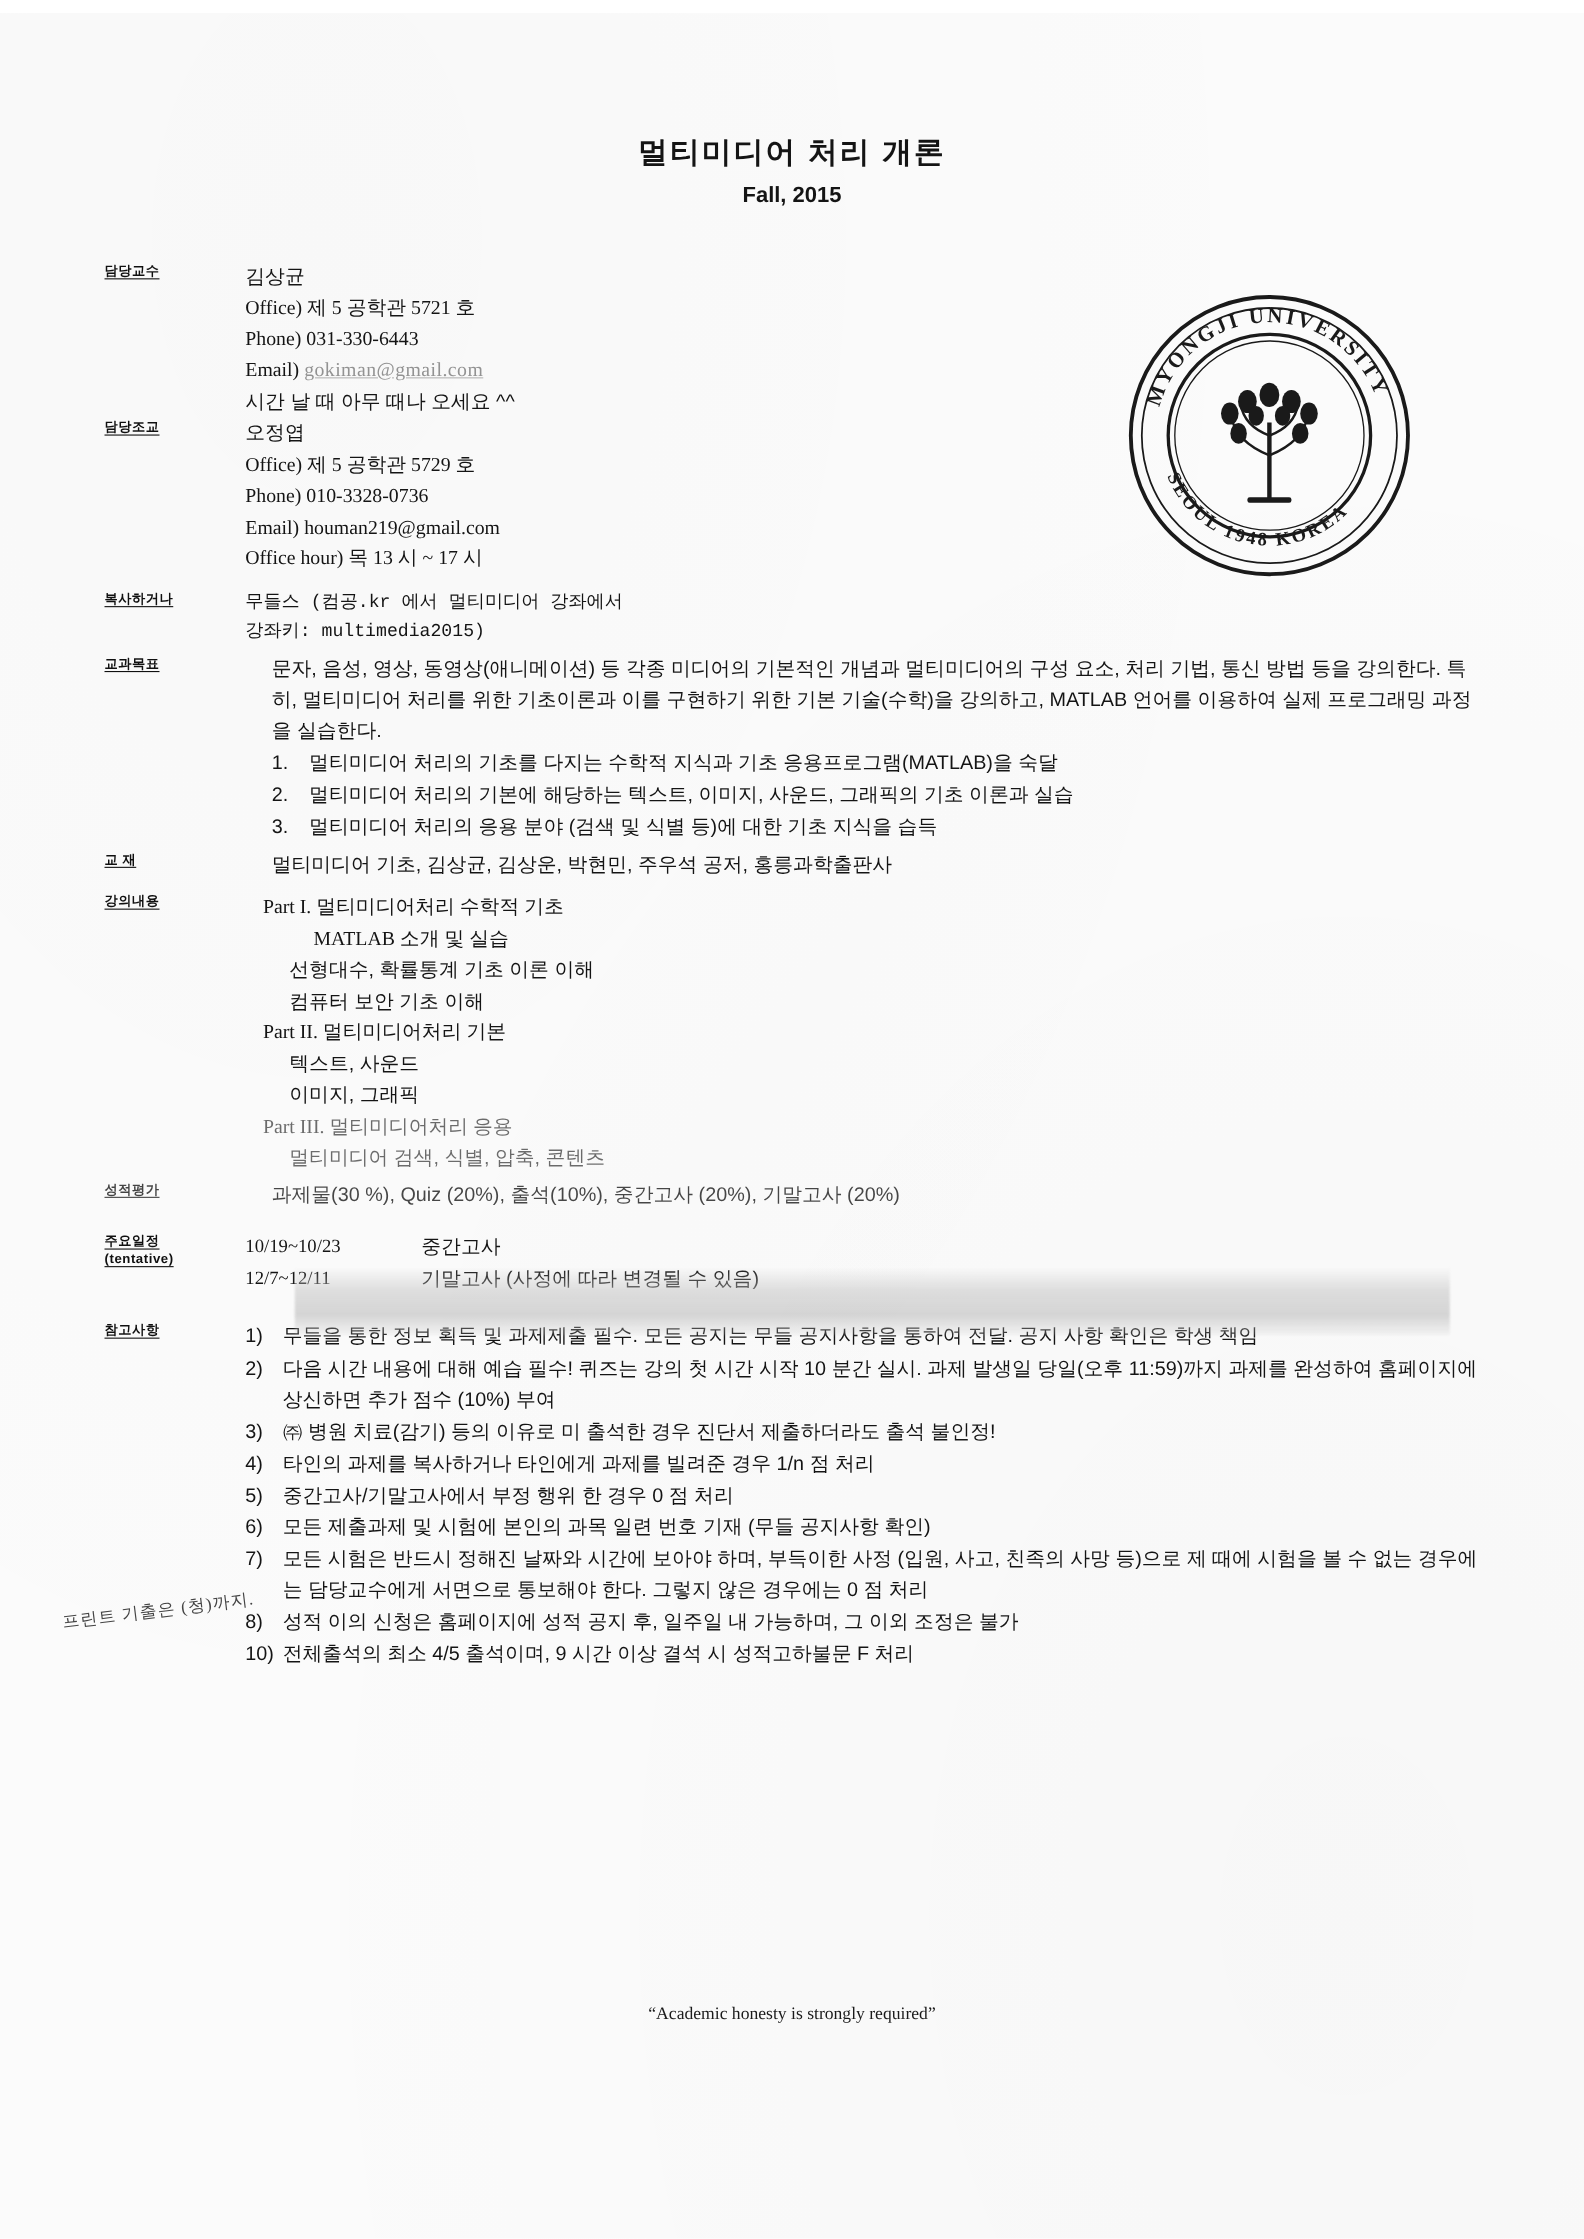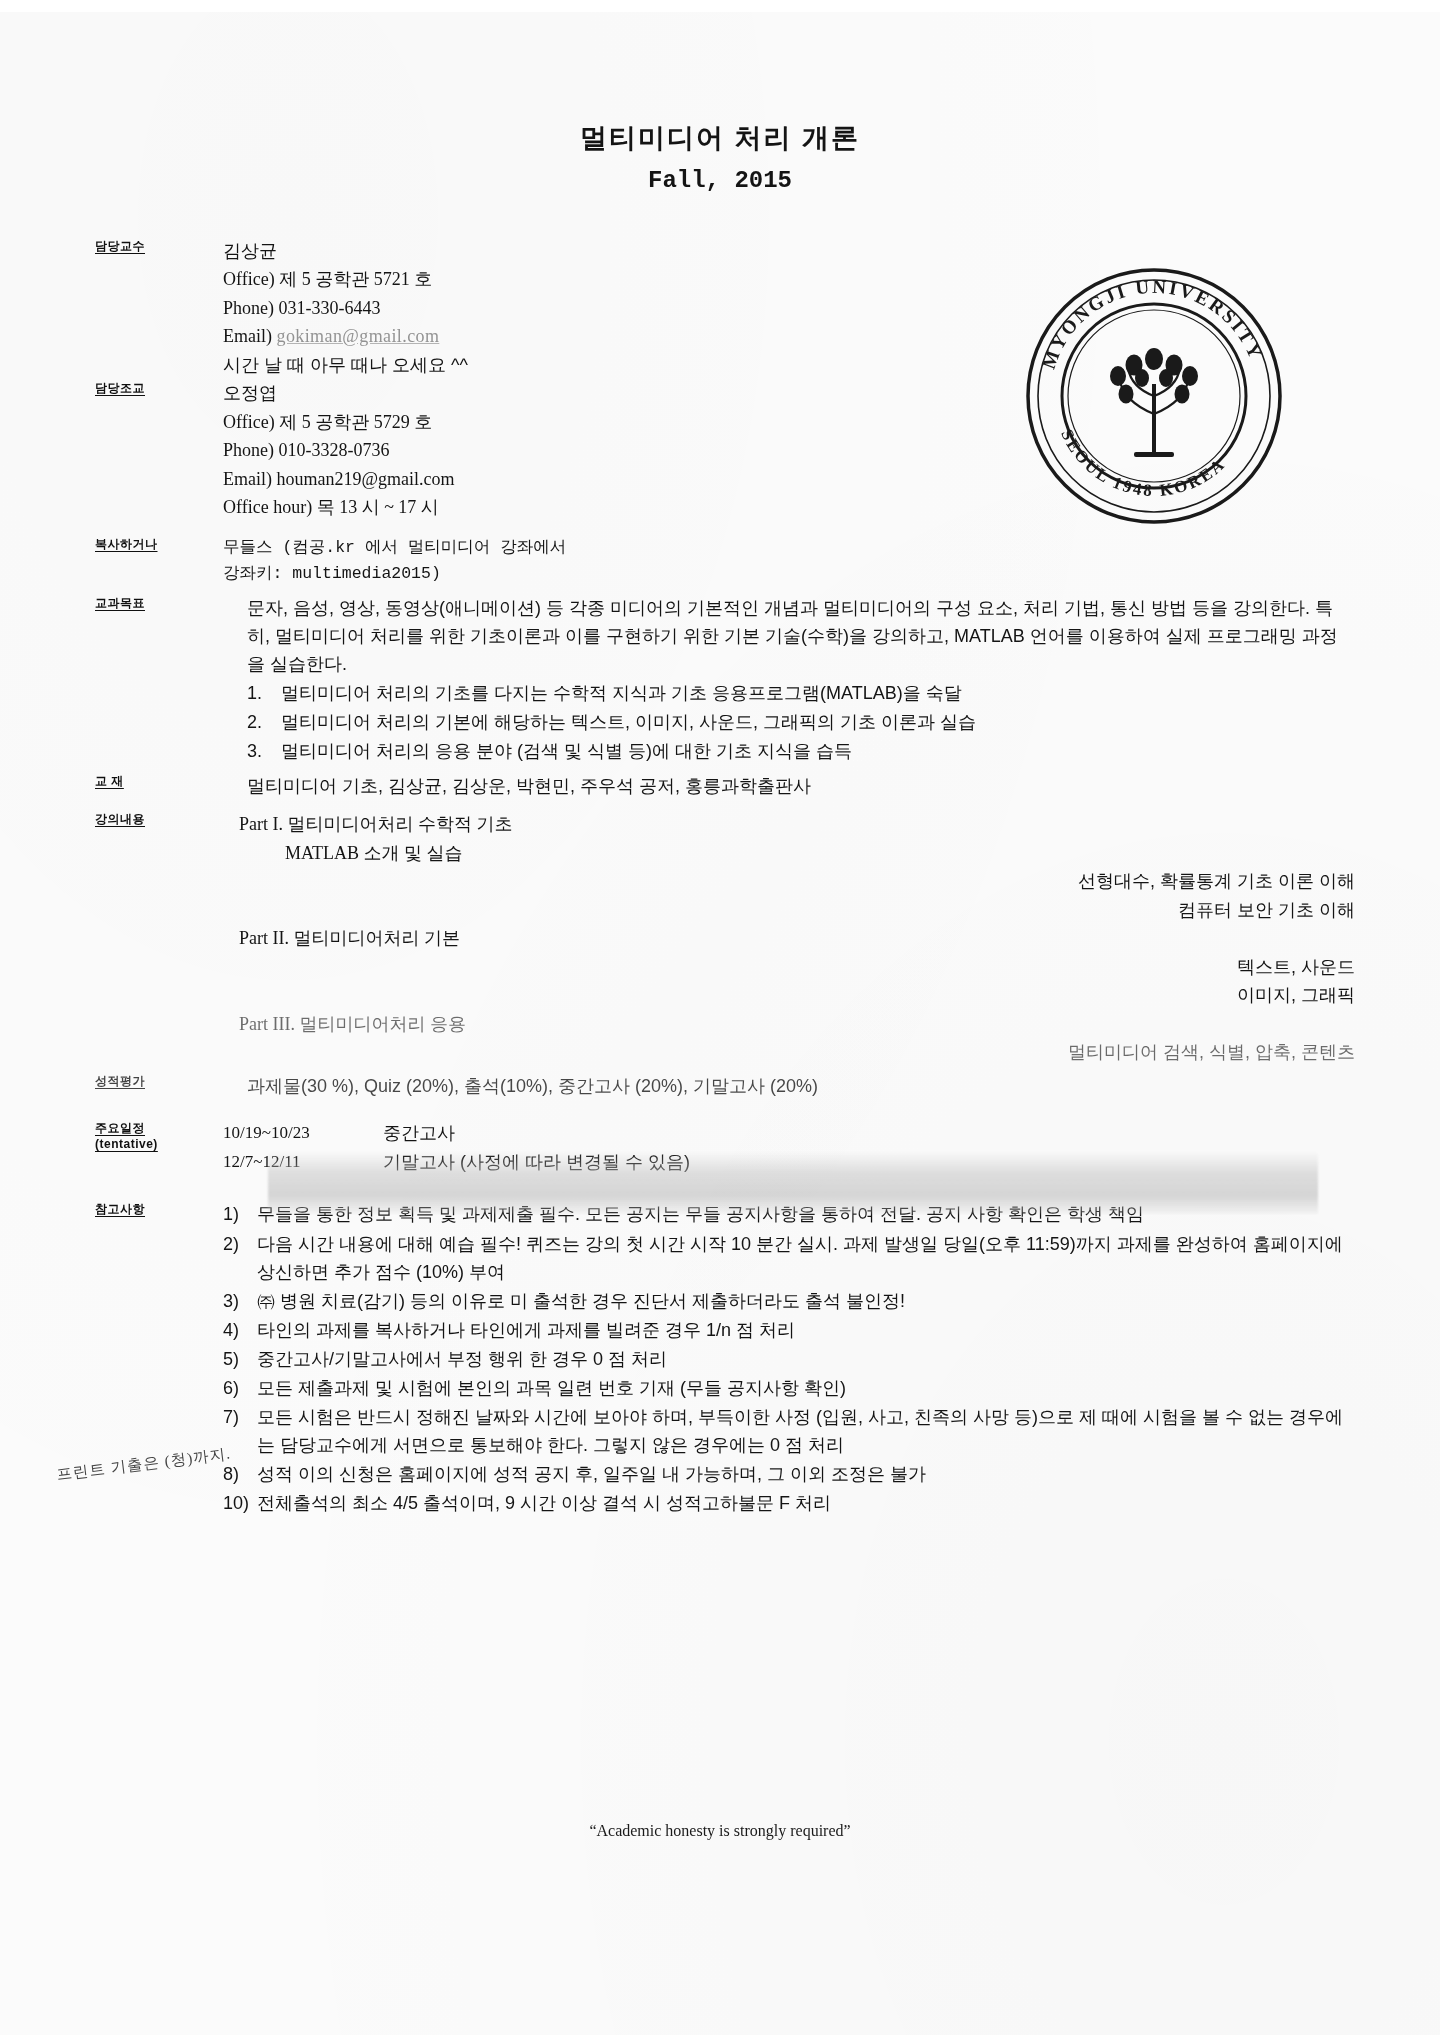--- a/index.html
+++ b/index.html
@@ -36,23 +36,23 @@
     font-weight: bold;
     letter-spacing: 2px;
     color: #141414;
   }
   .doc-subtitle {
     position: absolute;
     top: 155px;
     left: 0;
     width: 1440px;
     text-align: center;
-    font-size: 24px;
+    font-size: 20px;
     font-weight: bold;
-    font-family: Liberation Mono, monospace;
+    font-family: Liberation Sans, sans-serif;
     color: #141414;
   }
   
   .seal {
     position: absolute;
     left: 1022px;
     top: 252px;
     width: 265px;
     height: 265px;
   }
@@ -90,21 +90,21 @@
   .mono  { font-family: "Liberation Mono", monospace; font-size: 16.5px; }
   .faded-link {
     color: #6c6c6c;
     text-decoration: underline;
     text-decoration-color: #9a9a9a;
     opacity: 0.72;
     letter-spacing: 0.4px;
   }
   .blk { display: block; }
   .indent1 { padding-left: 16px; }
-  .indent2 { padding-left: 40px; text-align: right; }
+  .indent2 { padding-left: 40px; }
   .indent3 { padding-left: 62px; }
 
   
   .olist { margin: 0; padding: 0; list-style: none; }
   .olist li {
     display: flex;
     font-size: 18px;
     line-height: 1.56;
     margin-bottom: 1px;
   }

